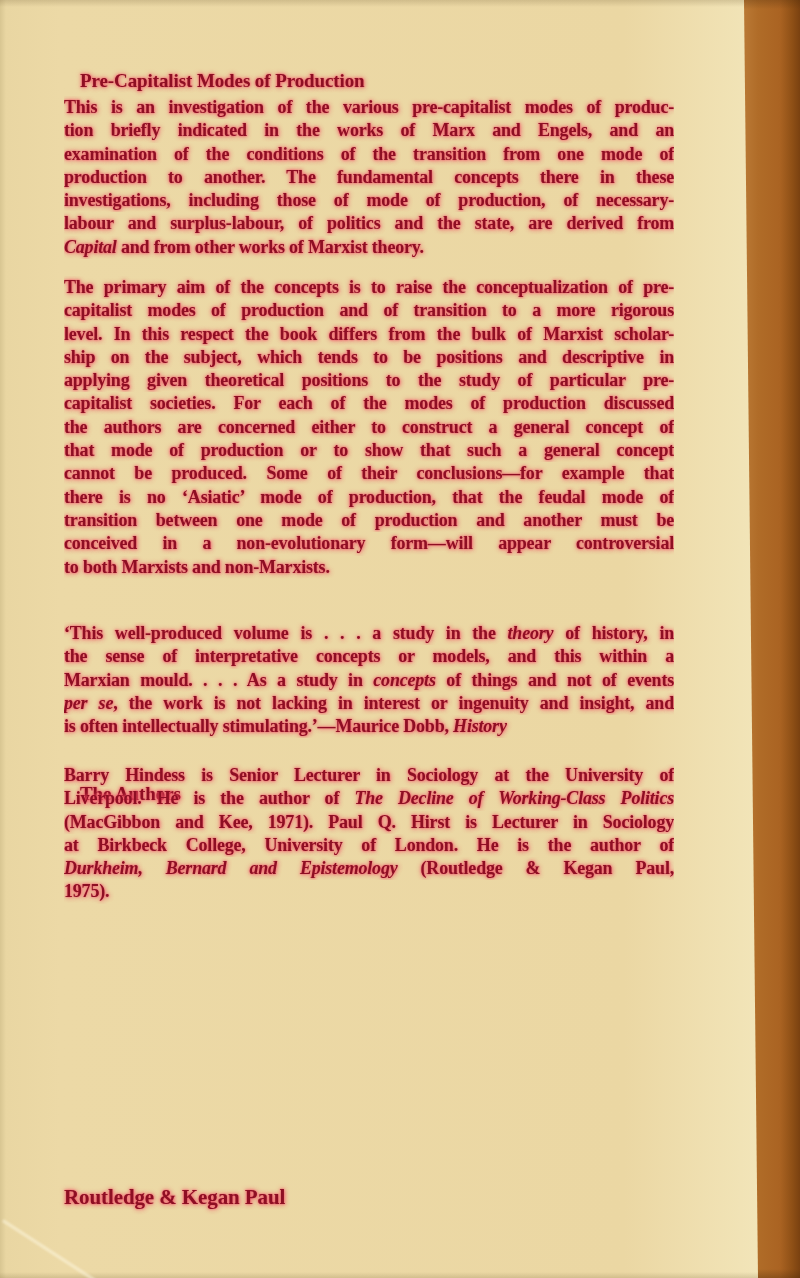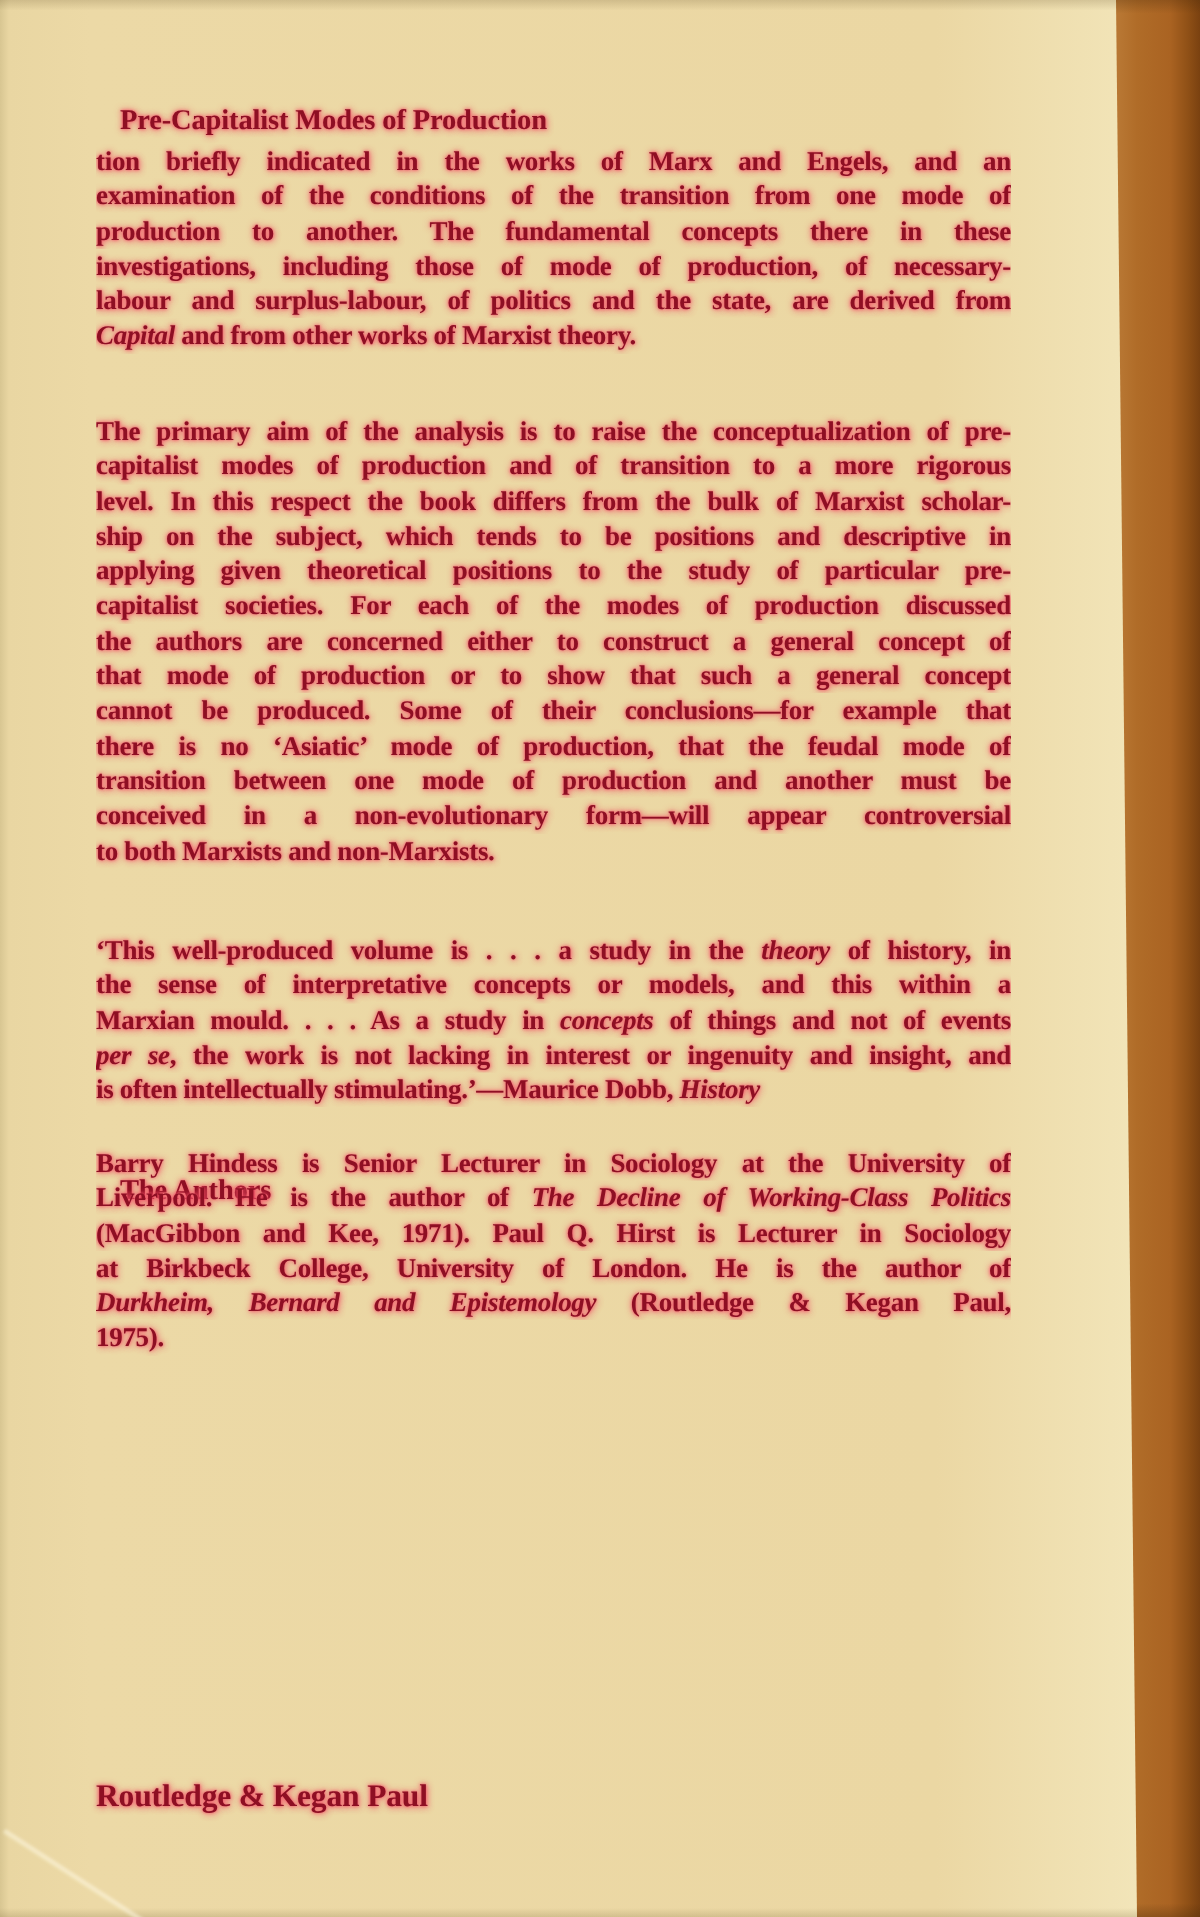--- a/index.html
+++ b/index.html
@@ -43,30 +43,31 @@
   #bio{top:764px;}
   #imprint{top:1186px;}
 </style>
 </head>
 <body>
 
 <div class="cover">
   <h1 class="txt" id="title">Pre-Capitalist Modes of Production</h1>
 
   <div class="txt para" id="synopsis">
+      <div class="line"><span>This is an investigation of the various pre-capitalist modes of produc-</span></div>
       <div class="line"><span>tion briefly indicated in the works of Marx and Engels, and an</span></div>
       <div class="line"><span>examination of the conditions of the transition from one mode of</span></div>
       <div class="line"><span>production to another. The fundamental concepts there in these</span></div>
       <div class="line"><span>investigations, including those of mode of production, of necessary-</span></div>
       <div class="line"><span>labour and surplus-labour, of politics and the state, are derived from</span></div>
       <div class="line last"><span class="it">Capital</span><span> and from other works of Marxist theory.</span></div>
     </div>
 
   <div class="txt para" id="aims">
-      <div class="line"><span>The primary aim of the analysis is to raise the conceptualization of pre-</span></div>
+      <div class="line"><span>The primary aim of the concepts is to raise the conceptualization of pre-</span></div>
       <div class="line"><span>capitalist modes of production and of transition to a more rigorous</span></div>
       <div class="line"><span>level. In this respect the book differs from the bulk of Marxist scholar-</span></div>
       <div class="line"><span>ship on the subject, which tends to be positions and descriptive in</span></div>
       <div class="line"><span>applying given theoretical positions to the study of particular pre-</span></div>
       <div class="line"><span>capitalist societies. For each of the modes of production discussed</span></div>
       <div class="line"><span>the authors are concerned either to construct a general concept of</span></div>
       <div class="line"><span>that mode of production or to show that such a general concept</span></div>
       <div class="line"><span>cannot be produced. Some of their conclusions—for example that</span></div>
       <div class="line"><span>there is no ‘Asiatic’ mode of production, that the feudal mode of</span></div>
       <div class="line"><span>transition between one mode of production and another must be</span></div>

